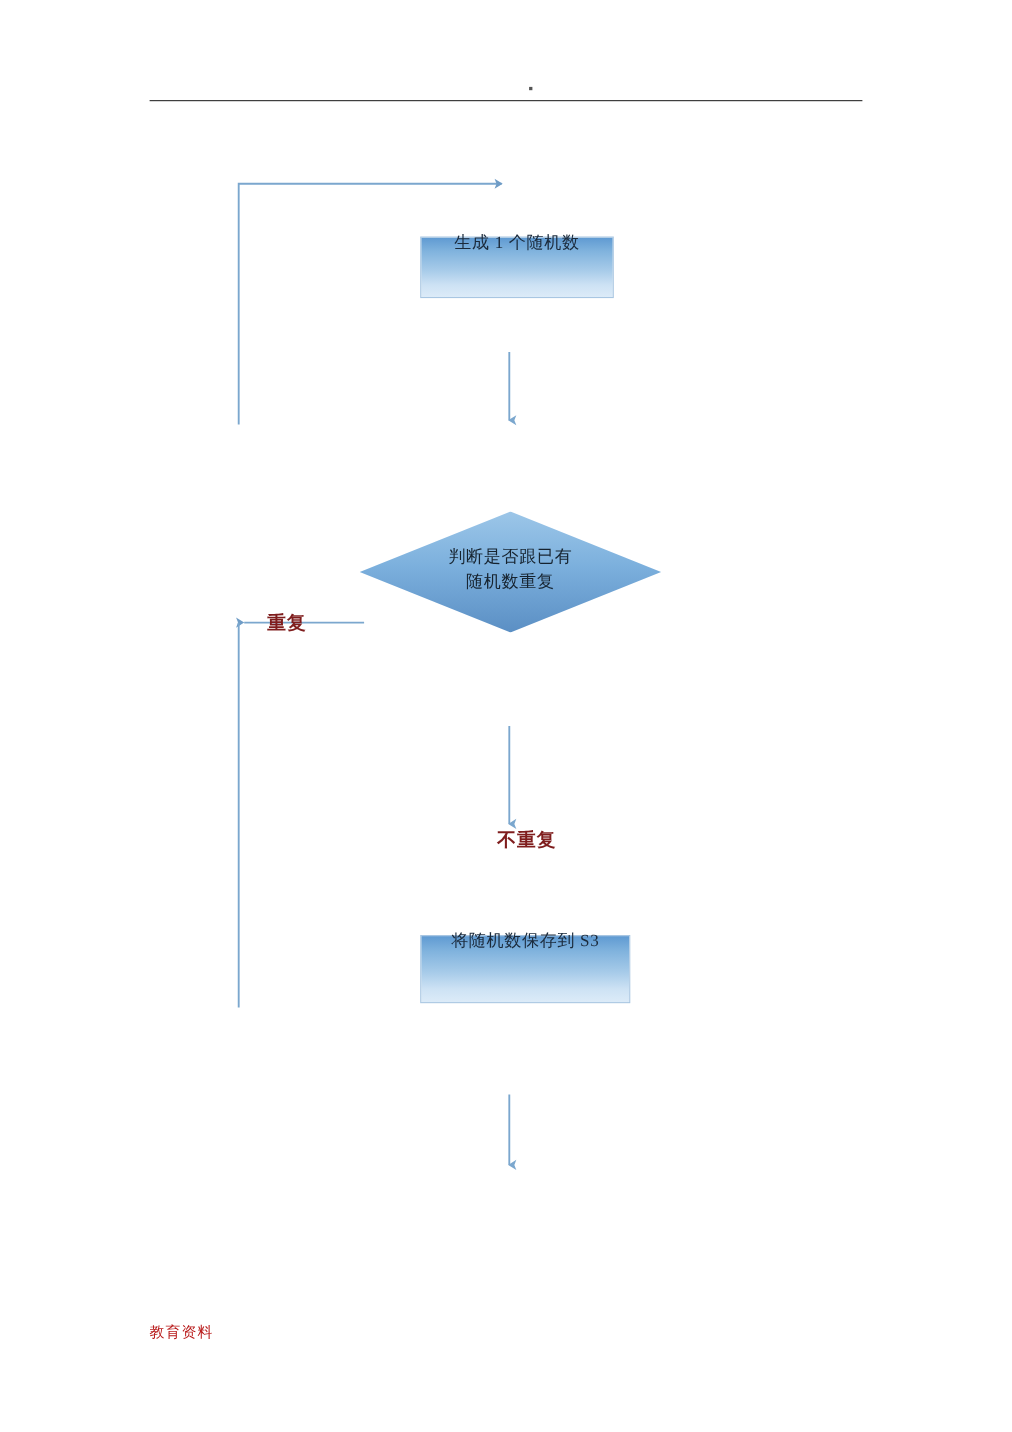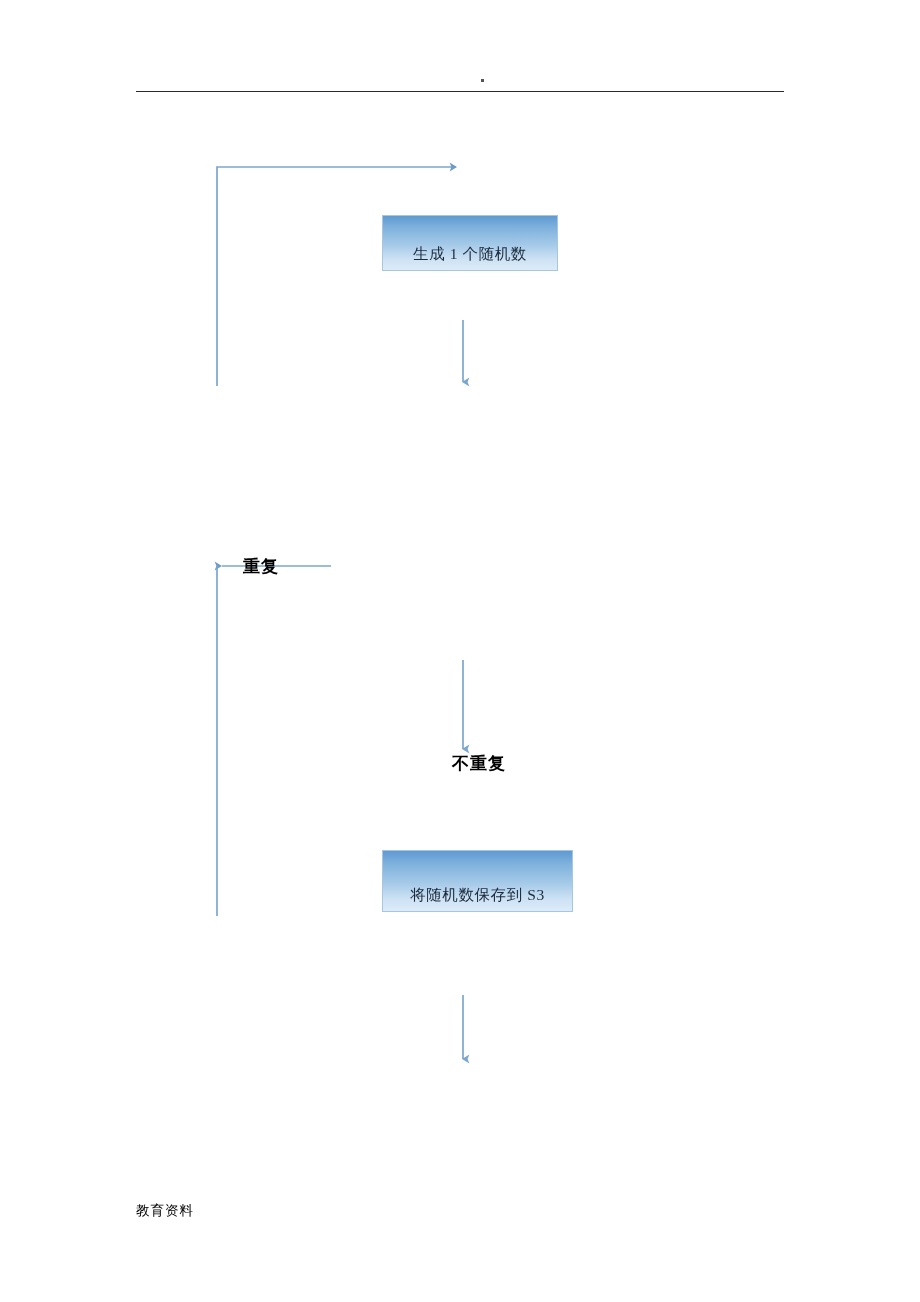--- a/index.html
+++ b/index.html
@@ -48,21 +48,21 @@
     height: 1302px;
     pointer-events: none;
   }
   
   .proc-box {
     position: absolute;
     box-sizing: border-box;
     border: 1px solid #a8c6e2;
     background: linear-gradient(to bottom, #5f9ad2 0%, #7fb2dd 22%, #a7cbe9 55%, #cde2f4 80%, #dcebf8 100%);
     display: flex;
-    align-items: flex-end;
+    align-items: flex-start;
     justify-content: center;
     text-align: center;
     color: #1b2a3b;
     font-size: 15.5px;
     letter-spacing: 0.6px;
     line-height: 1.35;
   }
   .proc-box .label {
     display: block;
     padding: 0 6px;
@@ -89,35 +89,35 @@
     line-height: 1.5;
     letter-spacing: 0.6px;
   }
   .diamond-label .inner {
     display: block;
     transform: translateY(-2px);
   }
   
   .edge-label {
     position: absolute;
-    color: #000000;
+    color: #7f1d1d;
     font-family: "Liberation Sans", "DejaVu Sans", sans-serif;
     font-weight: bold;
     font-size: 17px;
     letter-spacing: 1px;
     white-space: nowrap;
     text-align: center;
   }
   
   #footer-mark {
     position: absolute;
     left: 136px;
     top: 1202px;
     font-size: 13.5px;
-    color: #000000;
+    color: #b91c1c;
     letter-spacing: 1px;
     white-space: nowrap;
   }
 </style>
 </head>
 <body>
 
 <div id="page">
 
   <div id="header-dot">.</div>
@@ -158,20 +158,38 @@
 
     <g>
       <line x1="463" y1="995" x2="463" y2="1059" stroke="#7ba7ce" stroke-width="1.7" marker-end="url(#arrow-down)"></line>
     </g>
   </svg>
 
   <div class="proc-box" id="node-generate" style="left:382px; top:215px; width:176px; height:56px;">
     <span class="label">生成 1 个随机数</span>
   </div>
 
+  <div class="diamond-wrap" id="node-check-duplicate" style="left:327px; top:465px; width:274px; height:110px;">
+    <svg width="274" height="110" viewBox="0 0 274 110" xmlns="http://www.w3.org/2000/svg">
+      <defs>
+        <linearGradient id="dgrad1" x1="0" y1="0" x2="0" y2="1">
+          <stop offset="0%" stop-color="#9cc6e8"></stop>
+          <stop offset="45%" stop-color="#7cb0dd"></stop>
+          <stop offset="100%" stop-color="#5b8fc4"></stop>
+        </linearGradient>
+      </defs>
+      <polygon points="137,0 274,55 137,110 0,55" fill="url(#dgrad1)"></polygon>
+    </svg>
+    <div class="diamond-label">
+      <span class="inner">
+        <span>判断是否跟已有</span><br>
+        <span>随机数重复</span>
+      </span>
+    </div>
+  </div>
 
   <div class="edge-label" style="left:243px; top:555px;">重复</div>
 
   <div class="edge-label" style="left:452px; top:752px;">不重复</div>
 
   <div class="proc-box" id="node-save-to-s3" style="left:382px; top:850px; width:191px; height:62px;">
     <span class="label">将随机数保存到 S3</span>
   </div>
 
 

